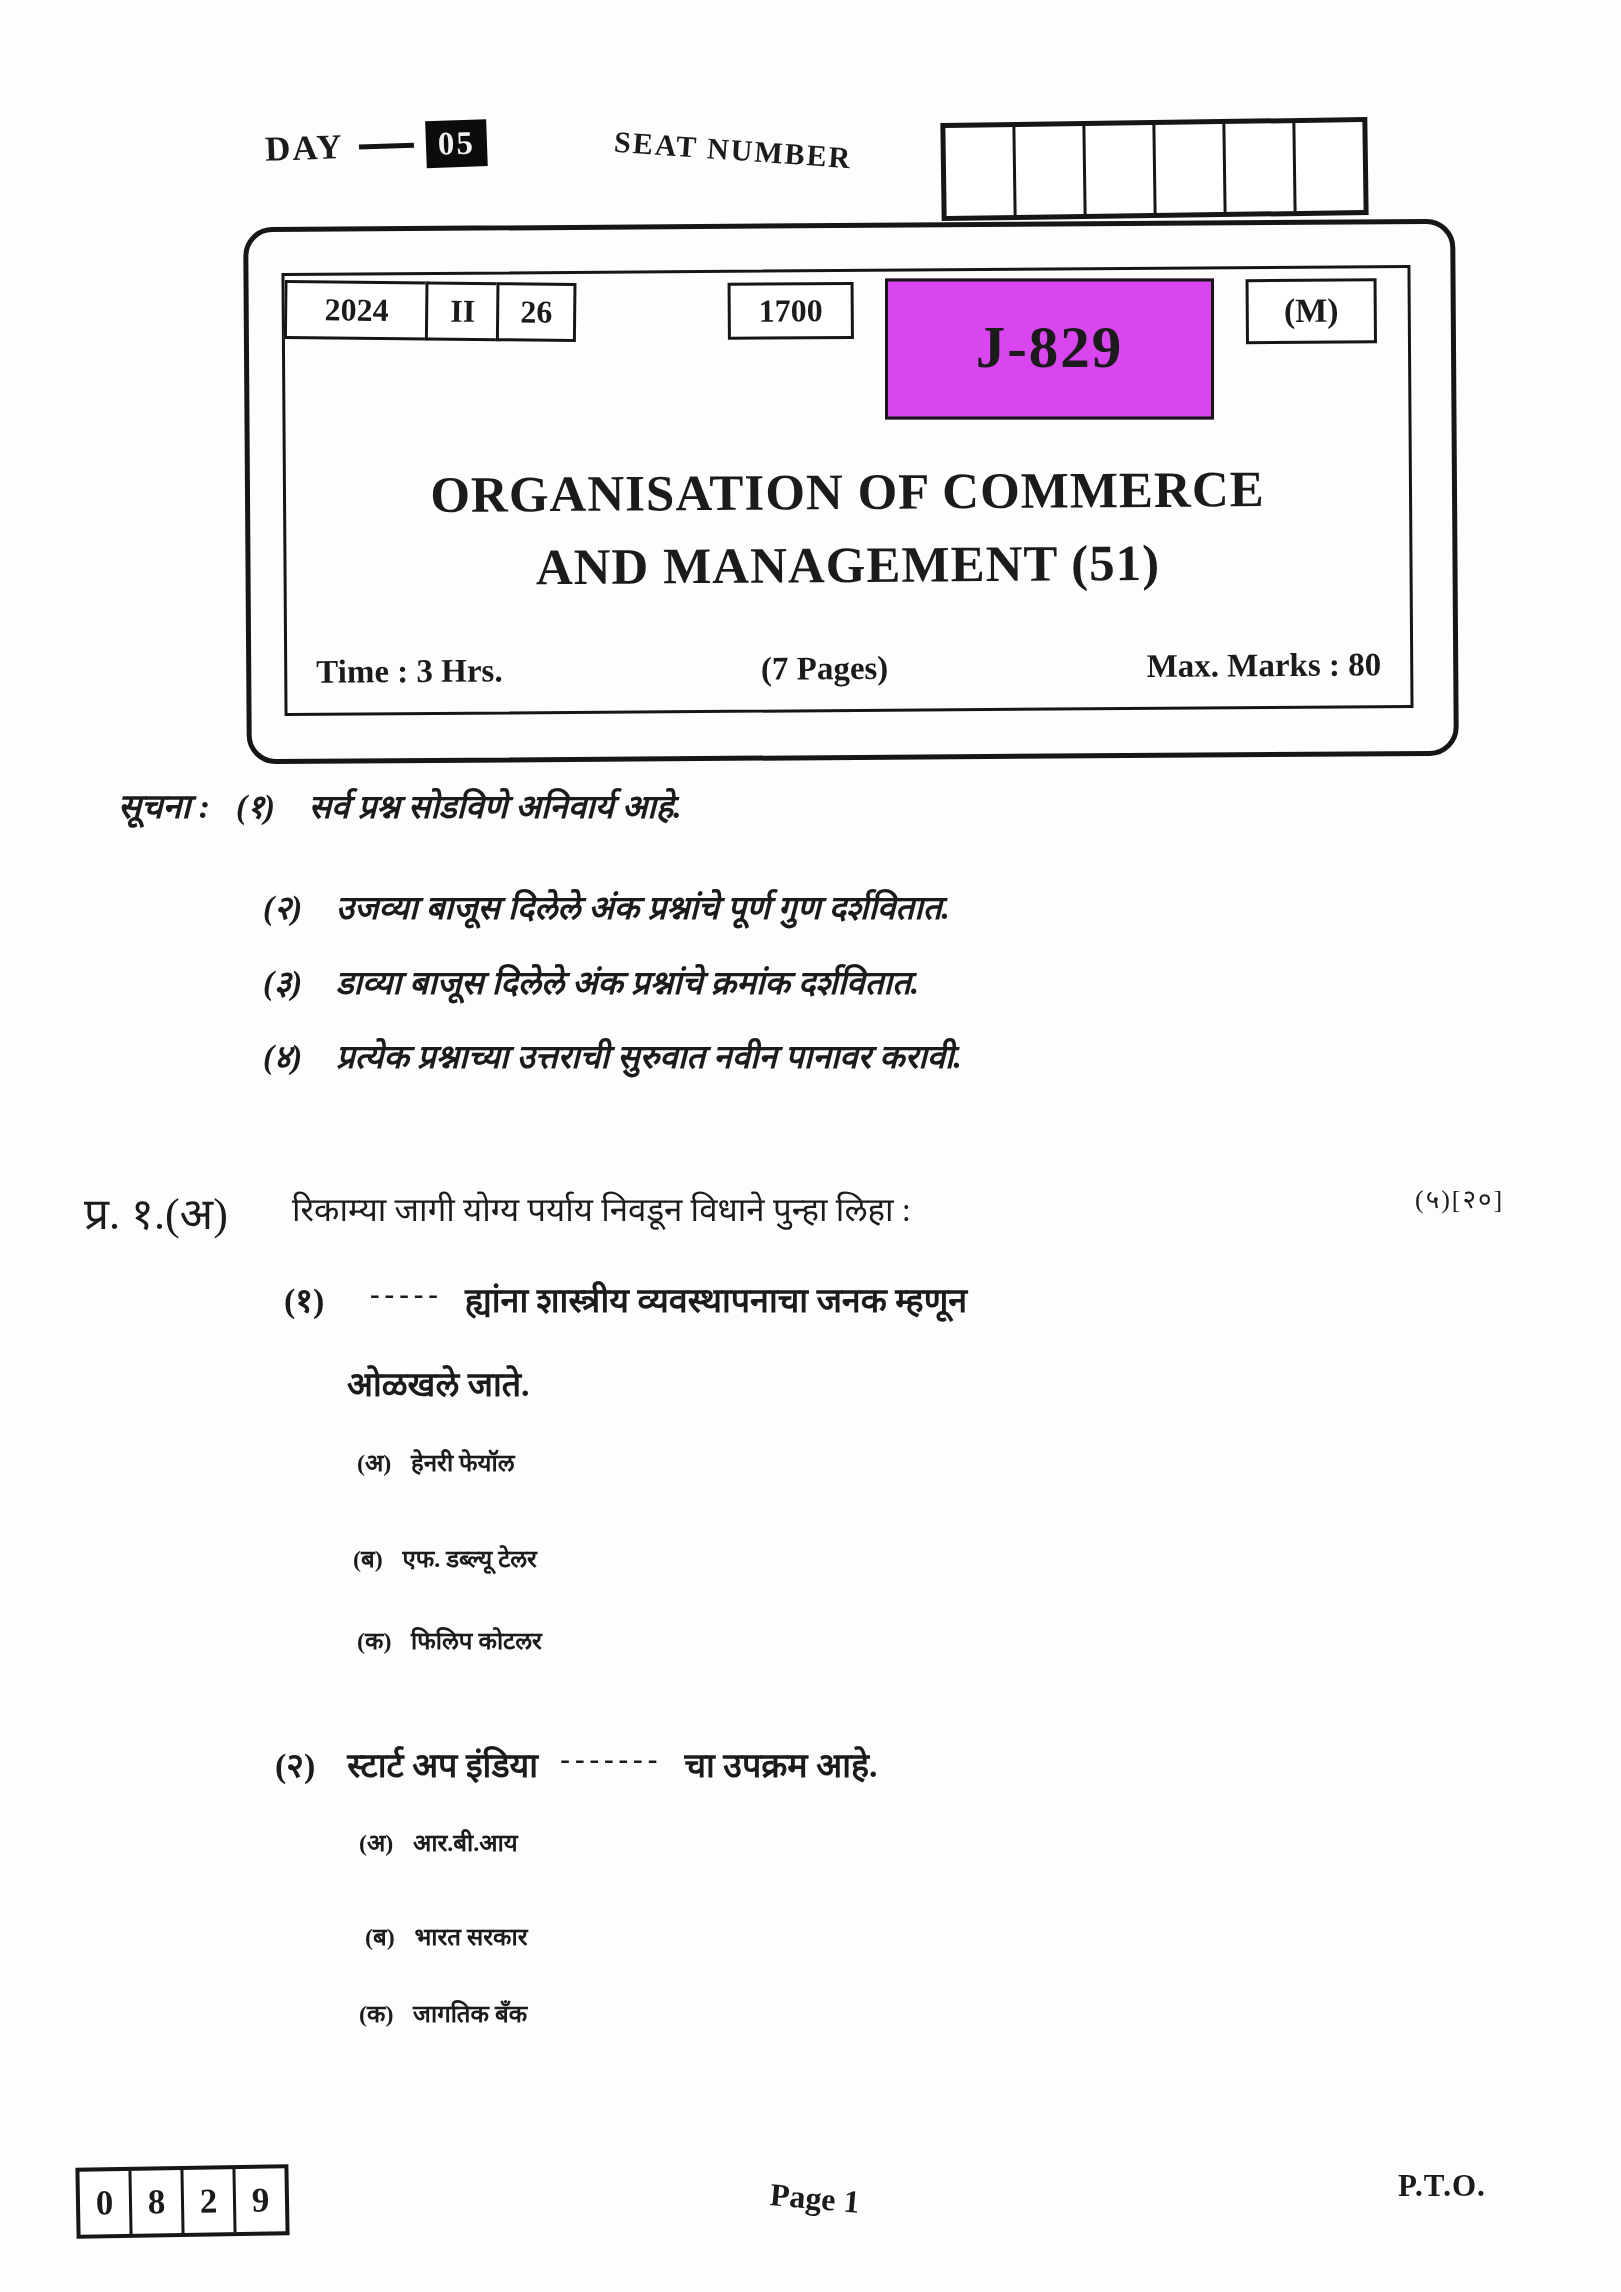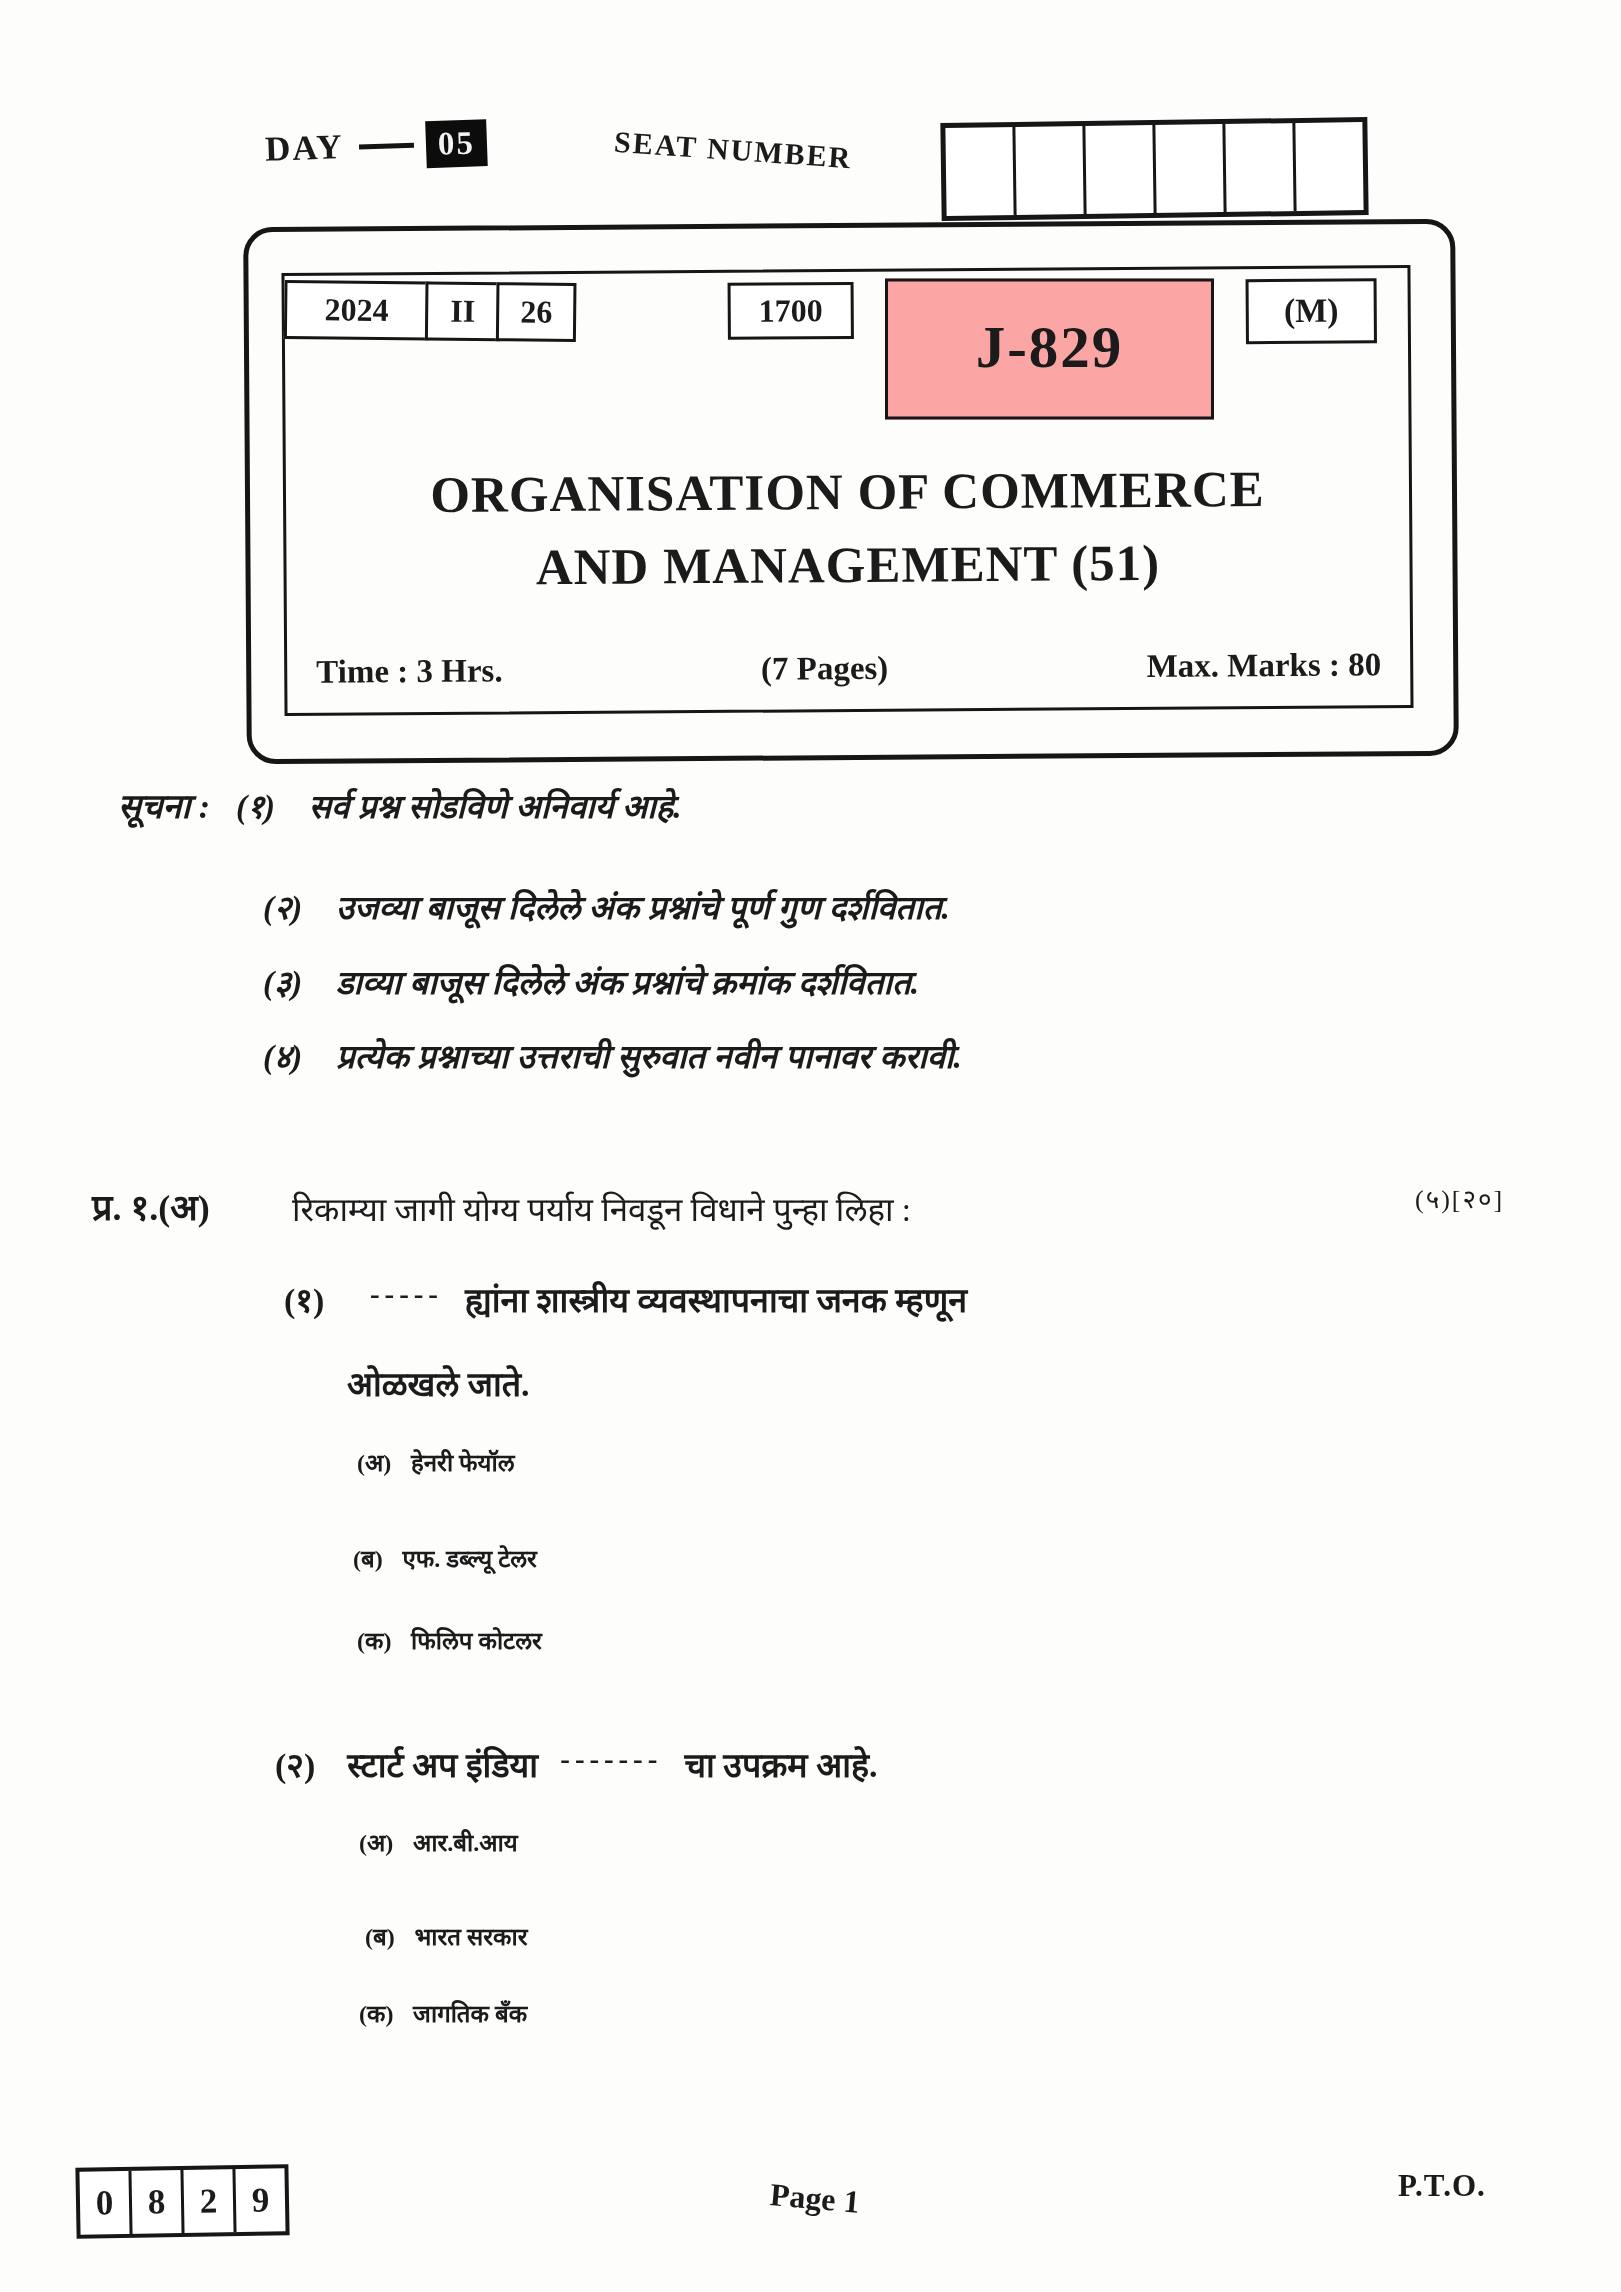--- a/index.html
+++ b/index.html
@@ -63,21 +63,21 @@
   .date-cell.year{width:139px;margin-left:0;}
   .date-cell.month{width:69px;}
   .date-cell.day{width:74px;}
   .box-1100{
     position:absolute;left:443px;top:9.8px;width:120px;height:51px;
     border:3.9px solid #161616;background:#fff;
     text-align:center;line-height:51px;font-weight:bold;font-size:32px;
   }
   .box-code{
     position:absolute;left:600px;top:7.8px;width:323px;height:135px;
-    border:3.9px solid #161616;background:#fca5a5;
+    border:3.9px solid #161616;background:#d946ef;
     text-align:center;line-height:131px;font-weight:bold;font-size:59px;
     letter-spacing:2px;transform:rotate(0.4deg);
   }
   .box-medium{
     position:absolute;left:961px;top:9.8px;width:125px;height:59px;
     border:3.9px solid #161616;background:#fff;
     text-align:center;line-height:57px;font-weight:bold;font-size:34px;
   }
   .paper-title{
     position:absolute;left:0;right:0;top:184px;
@@ -94,21 +94,21 @@
   .inst-line{position:absolute;white-space:nowrap;
     font-weight:bold;font-style:italic;font-size:33px;}
   .inst-line .num{margin-right:25.5px;}
   .inst-heading{margin-right:17.6px;font-size:34px;}
   .inst-1{left:118px;top:782px;}
   .inst-2{left:263px;top:884px;}
   .inst-3{left:263px;top:959px;}
   .inst-4{left:263px;top:1033px;}
 
   
-  .q-num{position:absolute;left:92px;top:1182px;font-weight:bold;font-size:36px;white-space:nowrap;}
+  .q-num{position:absolute;left:84px;top:1182px;font-weight:normal;font-size:44px;white-space:nowrap;}
   .q-text{position:absolute;left:292px;top:1186px;font-weight:normal;font-size:33px;white-space:nowrap;text-align:right;}
   .q-marks{position:absolute;left:1415px;top:1180px;font-weight:normal;font-size:26px;letter-spacing:2px;white-space:nowrap;}
 
   .sq-line{position:absolute;font-weight:bold;font-size:34px;white-space:nowrap;}
   .sq-line .num{margin-right:23.5px;}
   .blank{letter-spacing:4.9px;position:relative;top:-7.8px;font-size:29px;margin:0 13.7px;}
   .sq1-l1{left:284px;top:1276px;}
   .sq1-l2{left:347px;top:1360px;}
   .sq2-l1{left:251px;top:1741px;margin-left:24px;}
 

